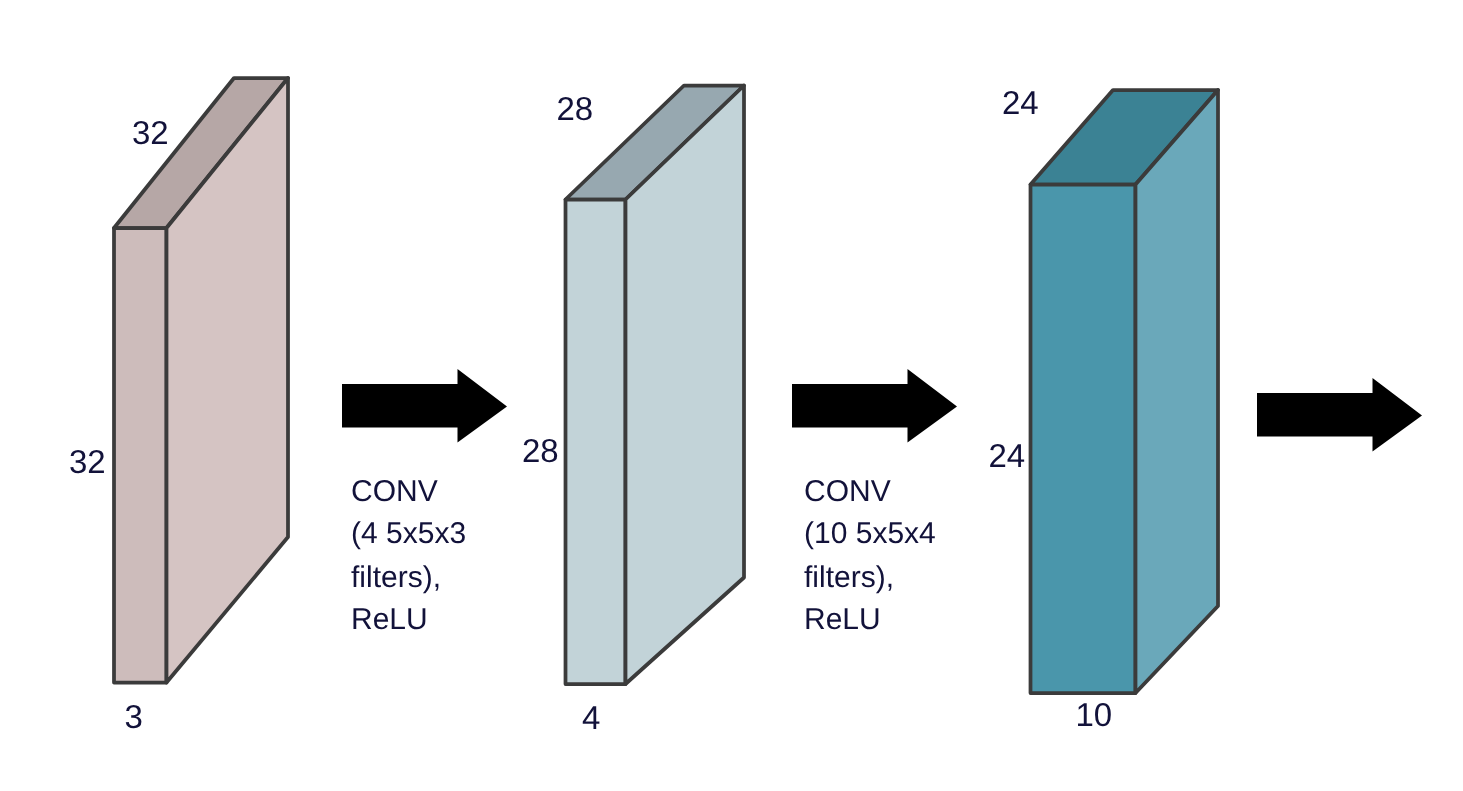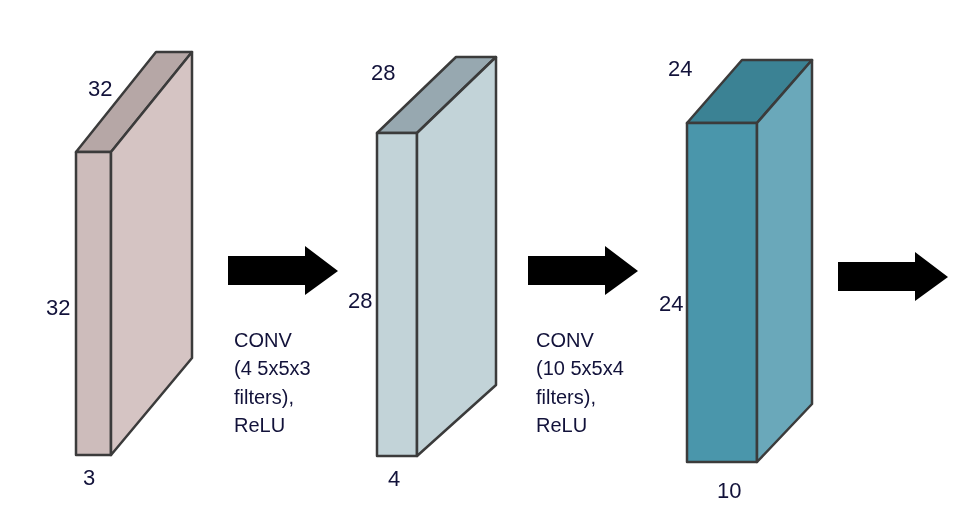--- a/index.html
+++ b/index.html
@@ -31,21 +31,20 @@
     white-space: nowrap;
     line-height: 1;
   }
   .caption {
     position: absolute;
     font-family: "Liberation Sans", sans-serif;
     font-size: 20px;
     color: #12123a;
     line-height: 1.42;
     white-space: pre-line;
-    margin-top: 12px;
   }
 </style>
 </head>
 <body>
 
 <div id="canvas">
 
   <svg class="layer" viewBox="0 0 975 527">
 
     <g>
@@ -77,21 +76,21 @@
   <div class="dim-label" style="left:88px;  top:78px;">32</div>
   <div class="dim-label" style="left:46px;  top:297px;">32</div>
   <div class="dim-label" style="left:83px;  top:467px;">3</div>
 
   <div class="dim-label" style="left:371px; top:62px;">28</div>
   <div class="dim-label" style="left:348px; top:290px;">28</div>
   <div class="dim-label" style="left:388px; top:468px;">4</div>
 
   <div class="dim-label" style="left:668px; top:58px;">24</div>
   <div class="dim-label" style="left:659px; top:293px;">24</div>
-  <div class="dim-label" style="left:717px; top:480px;">10</div>
+  <div class="dim-label" style="left:717px; top:466px;">10</div>
 
   <div class="caption" style="left:234px; top:314px;">CONV
 (4 5x5x3
 filters),
 ReLU</div>
   <div class="caption" style="left:536px; top:314px;">CONV
 (10 5x5x4
 filters),
 ReLU</div>
 

